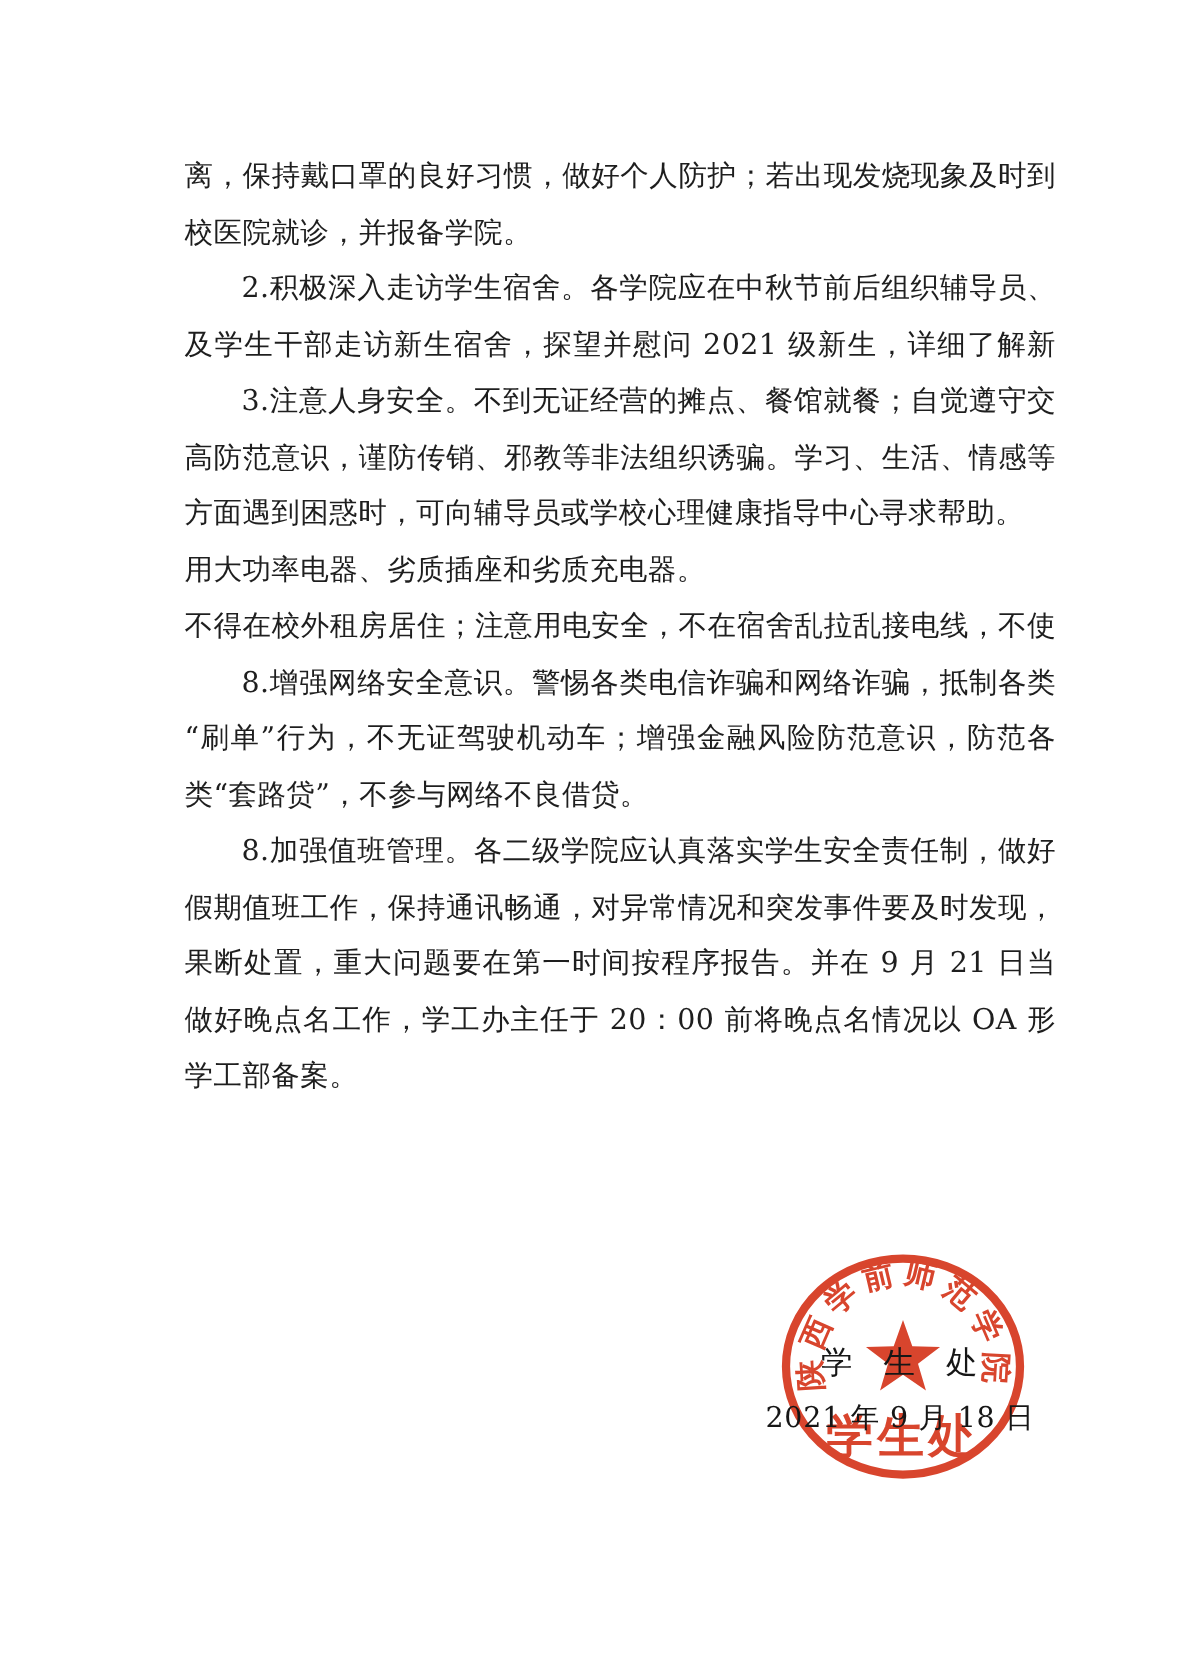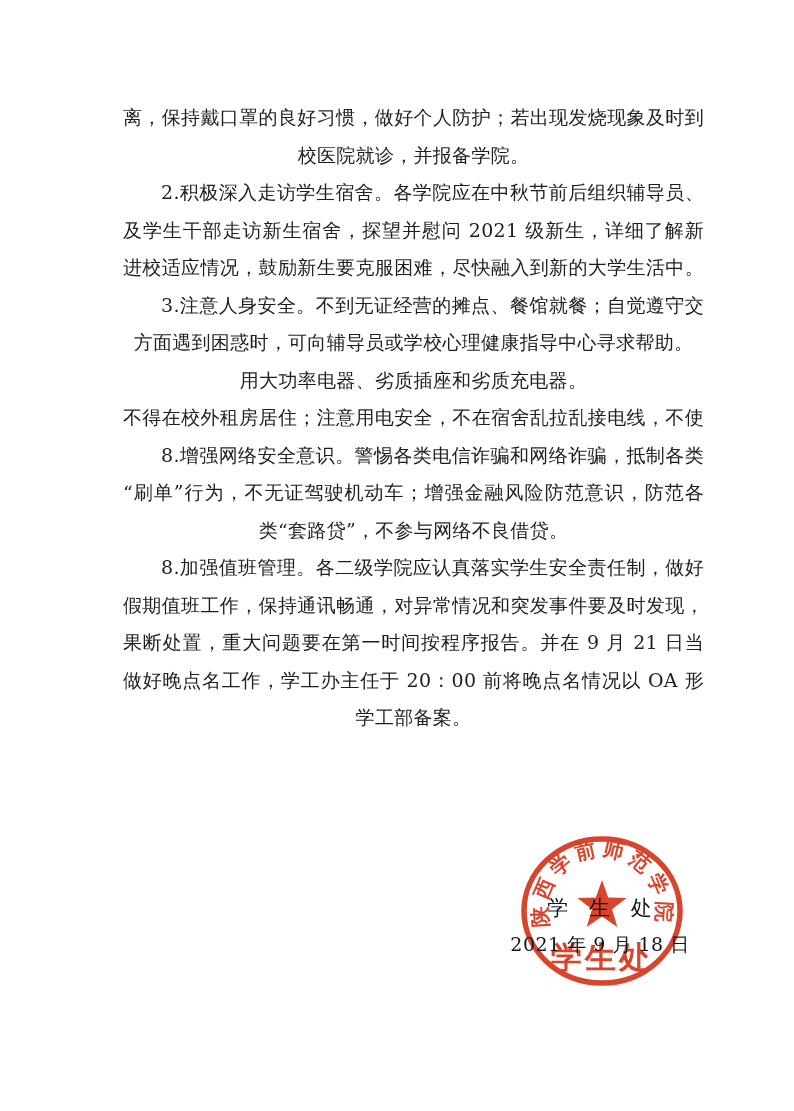--- a/index.html
+++ b/index.html
@@ -19,21 +19,21 @@
     position:absolute;
     left:123px;top:99px;
     width:581px;
     font-size:19px;
     line-height:37.5px;
     letter-spacing:0.3px;
   }
   .line{
     height:37.5px;
     overflow:hidden;
-    text-align:center;
+    text-align:left;
     white-space:pre-wrap;
   }
   .line.indent{ text-indent:2em; }
   .line.fill{
     text-align:justify;
     text-align-last:justify;
     text-justify:inter-character;
   }
   .sig{
     position:absolute;
@@ -63,22 +63,22 @@
 </head>
 <body>
 
 <div class="page">
 
   <div class="doc">
       <div class="line fill">离，保持戴口罩的良好习惯，做好个人防护；若出现发烧现象及时到</div>
       <div class="line">校医院就诊，并报备学院。</div>
       <div class="line indent fill">2.积极深入走访学生宿舍。各学院应在中秋节前后组织辅导员、</div>
       <div class="line fill">及学生干部走访新生宿舍，探望并慰问 2021 级新生，详细了解新生</div>
-      <div class="line fill">进校适应情况，鼓励新生要克服困难，尽快融入到新的大学生活中。</div>
       <div class="line indent fill">3.注意人身安全。不到无证经营的摊点、餐馆就餐；自觉遵守交</div>
+      <div class="line fill">高防范意识，谨防传销、邪教等非法组织诱骗。学习、生活、情感等</div>
       <div class="line">方面遇到困惑时，可向辅导员或学校心理健康指导中心寻求帮助。</div>
       <div class="line">用大功率电器、劣质插座和劣质充电器。</div>
       <div class="line fill">不得在校外租房居住；注意用电安全，不在宿舍乱拉乱接电线，不使</div>
       <div class="line indent fill">8.增强网络安全意识。警惕各类电信诈骗和网络诈骗，抵制各类</div>
       <div class="line fill">“刷单”行为，不无证驾驶机动车；增强金融风险防范意识，防范各</div>
       <div class="line">类“套路贷”，不参与网络不良借贷。</div>
       <div class="line indent fill">8.加强值班管理。各二级学院应认真落实学生安全责任制，做好</div>
       <div class="line fill">假期值班工作，保持通讯畅通，对异常情况和突发事件要及时发现，</div>
       <div class="line fill">果断处置，重大问题要在第一时间按程序报告。并在 9 月 21 日当晚</div>
       <div class="line fill">做好晚点名工作，学工办主任于 20：00 前将晚点名情况以 OA 形式报</div>

